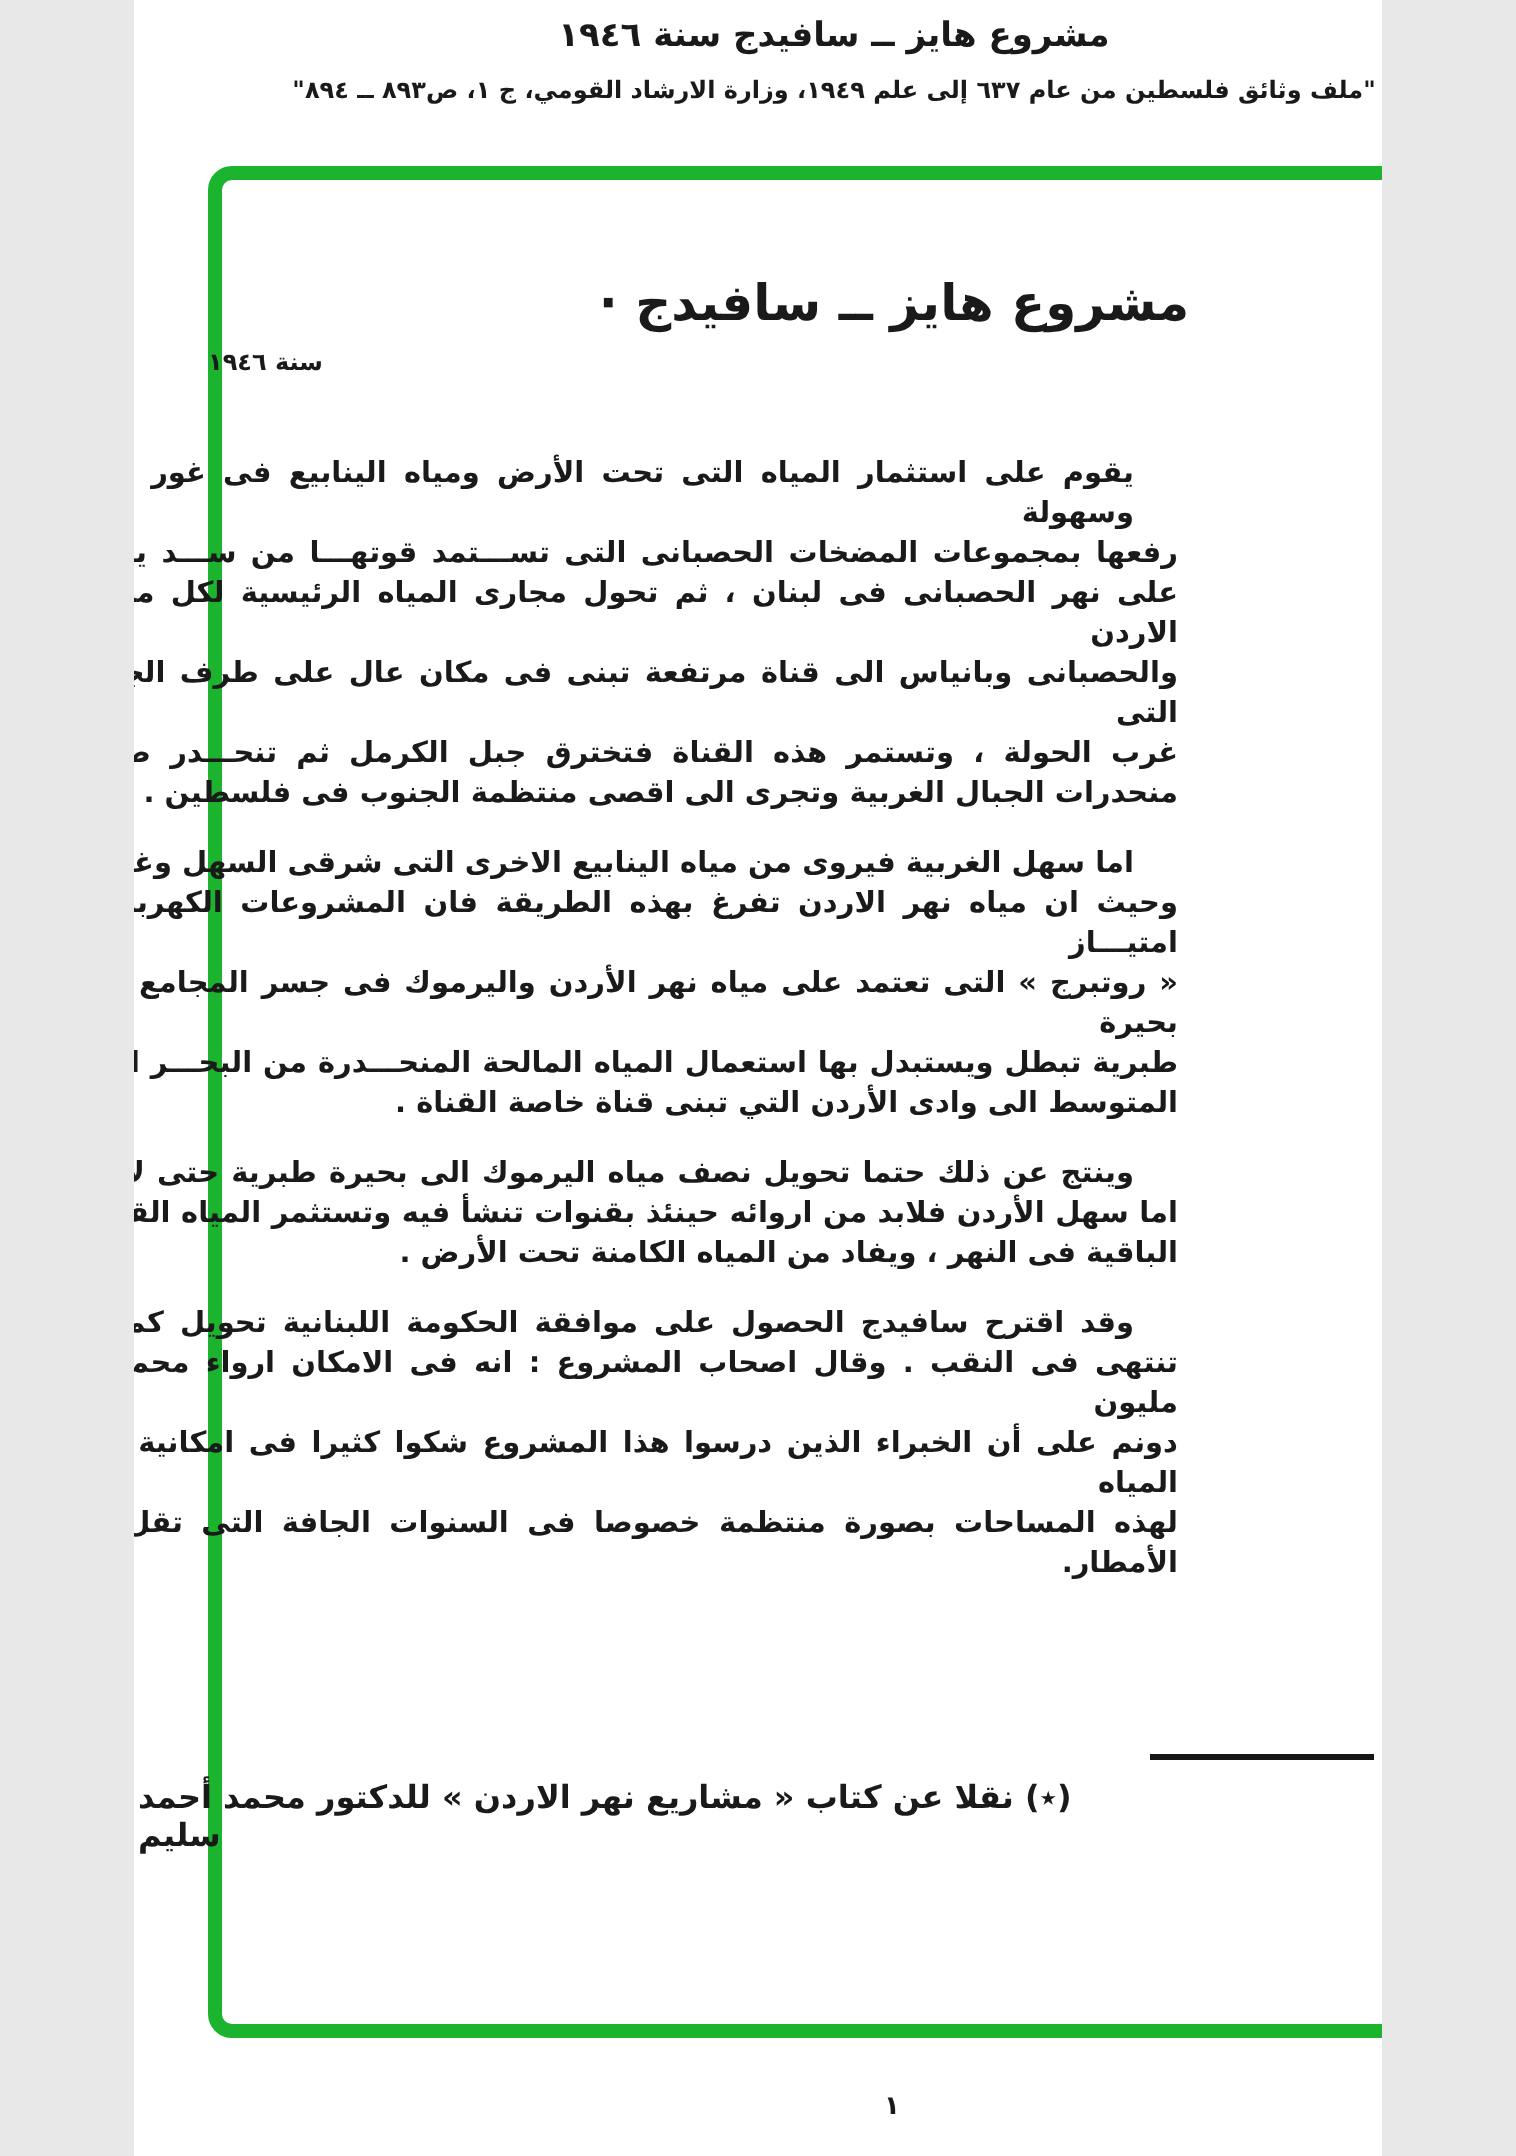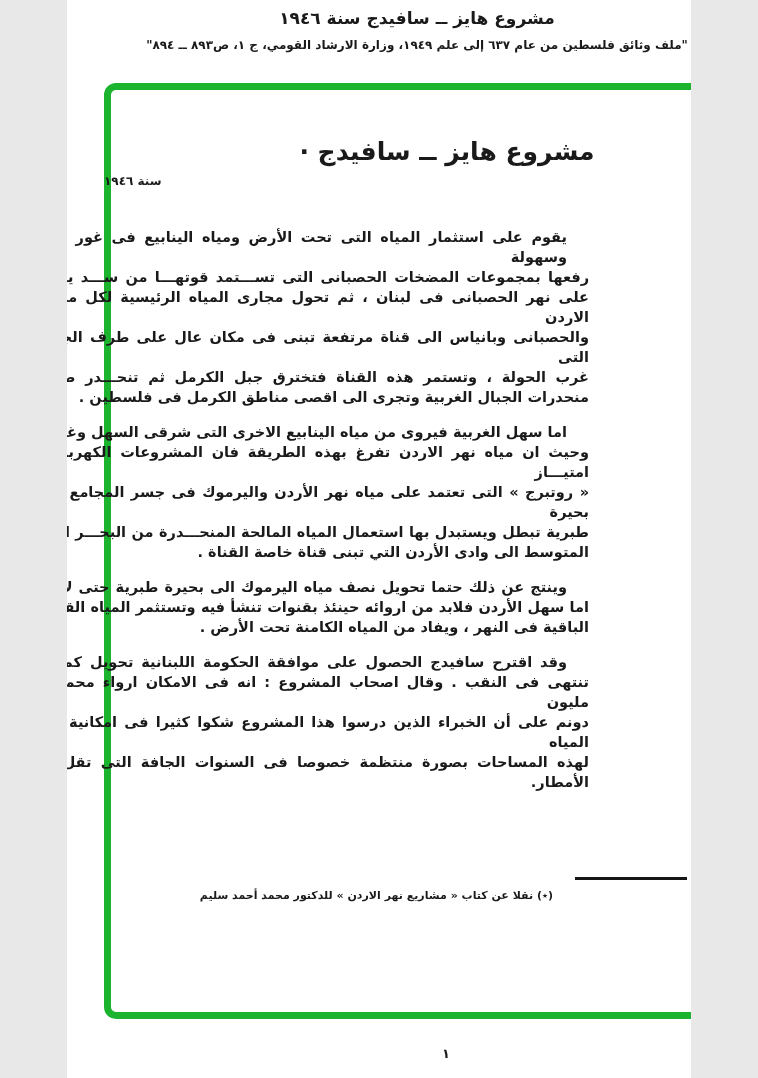--- a/index.html
+++ b/index.html
@@ -60,22 +60,22 @@
   }
   .para { margin: 0 16px 15px 0; }
   .line { text-align: justify; text-align-last: justify; }
   .line.first { padding-right: 22px; }
   .line.last { text-align-last: right; }
   .fn-rule  { top: 877px; left: 508px; width: 112px; height: 3px; background: #161616; }
   .fn-rule2 { top: 877px; left: 626px; width: 37px;  height: 3px; background: #161616; }
   .footnote {
     top: 889px; right: 138px; width: 484px;
     direction: rtl;
-    text-align: right;
-    font-size: 11px;
+    text-align: left;
+    font-size: 16px;
   }
   .page-num {
     top: 1046px; left: 0; width: 758px;
     text-align: center;
     font-size: 13px;
   }
 </style>
 </head>
 <body>
 
@@ -91,21 +91,21 @@
 
   <div class="abs doc-subtitle">سنة ١٩٤٦</div>
 
   <div class="abs body-text">
       <div class="para">
         <div class="line first">يقوم على استثمار المياه التى تحت الأرض ومياه الينابيع فى غور الاردن وسهولة</div>
         <div class="line">رفعها بمجموعات المضخات الحصبانى التى تســـتمد قوتهـــا من ســـد يقـــوم</div>
         <div class="line">على نهر الحصبانى فى لبنان ، ثم تحول مجارى المياه الرئيسية لكل من نهر الاردن</div>
         <div class="line">والحصبانى وبانياس الى قناة مرتفعة تبنى فى مكان عال على طرف الجبـــال التى</div>
         <div class="line">غرب الحولة ، وتستمر هذه القناة فتخترق جبل الكرمل ثم تنحـــدر صـــوب</div>
-        <div class="line last">منحدرات الجبال الغربية وتجرى الى اقصى مناطق الكرمل فى فلسطين .</div>
+        <div class="line last">منحدرات الجبال الغربية وتجرى الى اقصى منتظمة الجنوب فى فلسطين .</div>
       </div>
       <div class="para">
         <div class="line first">اما سهل الغربية فيروى من مياه الينابيع الاخرى التى شرقى السهل وغربيـــه</div>
         <div class="line">وحيث ان مياه نهر الاردن تفرغ بهذه الطريقة فان المشروعات الكهربية من امتيـــاز</div>
         <div class="line">« روتبرج » التى تعتمد على مياه نهر الأردن واليرموك فى جسر المجامع جنوب بحيرة</div>
         <div class="line">طبرية تبطل ويستبدل بها استعمال المياه المالحة المنحـــدرة من البحـــر الأبيض</div>
         <div class="line last">المتوسط الى وادى الأردن التي تبنى قناة خاصة القناة .</div>
       </div>
       <div class="para">
         <div class="line first">وينتج عن ذلك حتما تحويل نصف مياه اليرموك الى بحيرة طبرية حتى لاتجف،</div>

